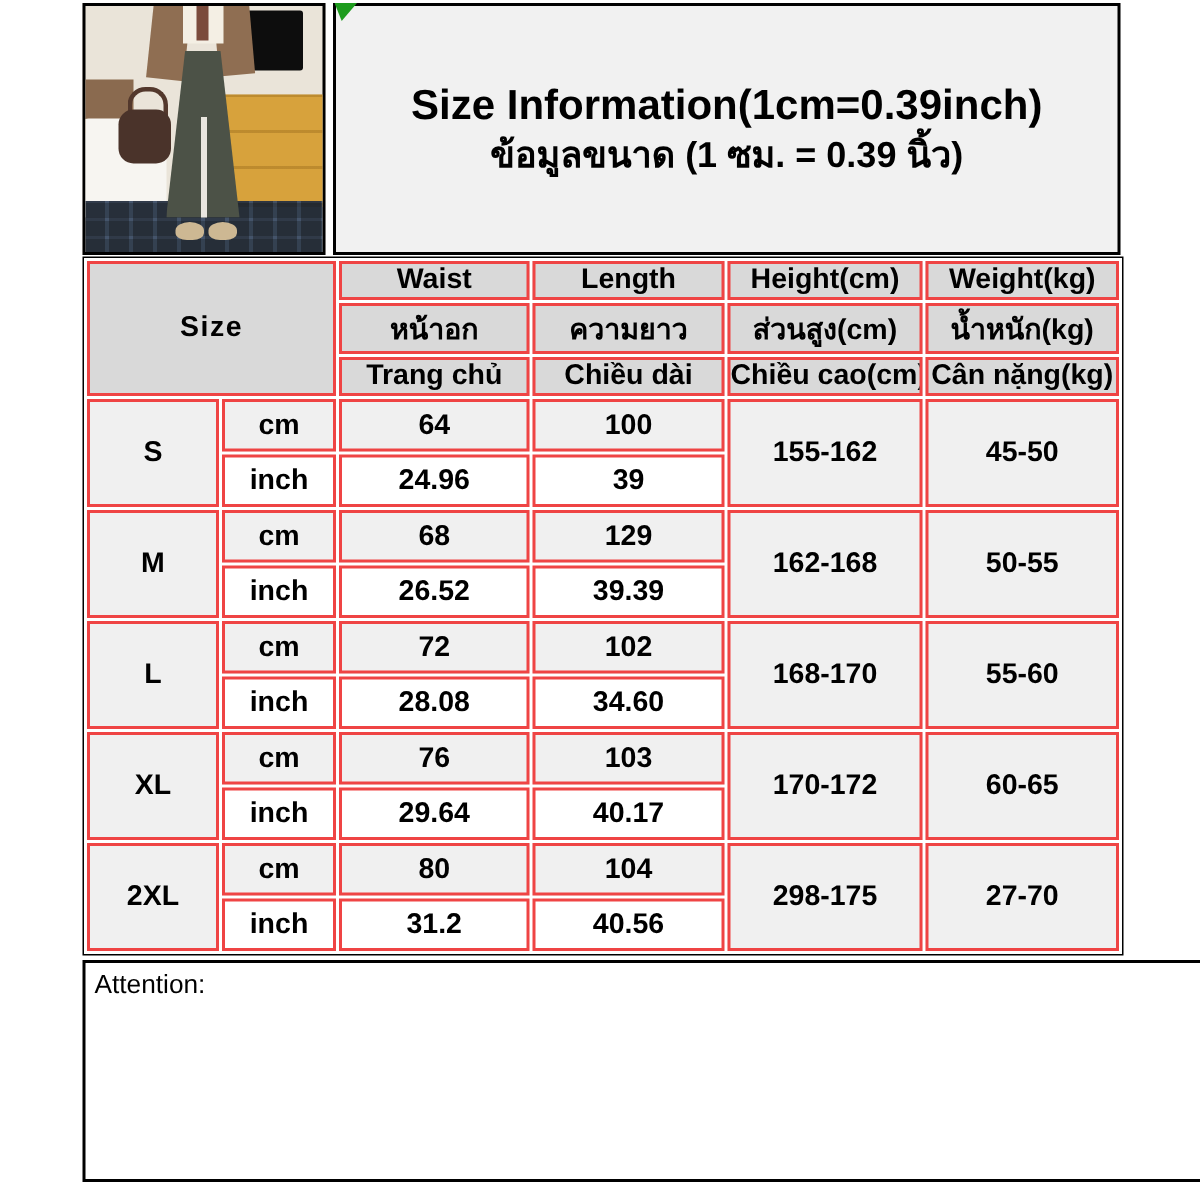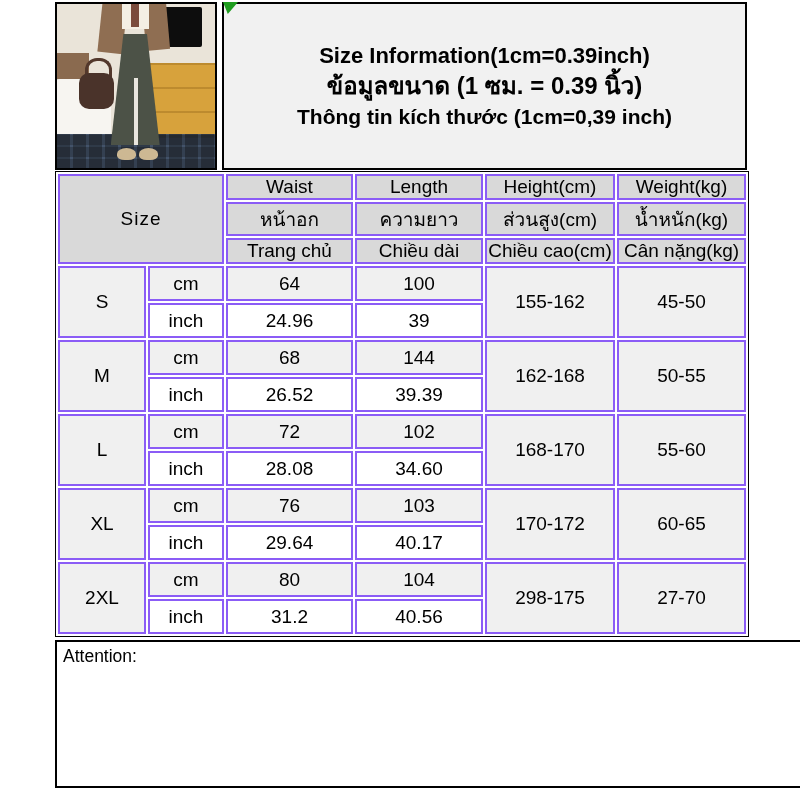--- a/index.html
+++ b/index.html
@@ -47,32 +47,32 @@
 
   .title-box{
     flex:1;border:2px solid #000;box-sizing:border-box;background:#f1f1f1;
     position:relative;display:flex;flex-direction:column;
     align-items:center;justify-content:center;gap:3px;
   }
   .corner-flag{
     position:absolute;left:-1px;top:-2px;width:15px;height:12px;
     background:#1e9c1e;clip-path:polygon(0 0,100% 0,32% 100%);
   }
-  .title-en{font-weight:bold;font-size:22px;line-height:1.2;}
+  .title-en{font-weight:bold;font-size:28px;line-height:1.2;}
   .title-th{font-weight:bold;font-size:24px;line-height:1.2;}
   .title-vi{font-weight:bold;font-size:21px;line-height:1.2;}
 
   
   table.size-table{
     border-collapse:separate;border-spacing:2px;width:692px;box-sizing:border-box;
     margin-top:1px;border:1px solid #000;table-layout:fixed;background:#fff;
   }
   .size-table td{
-    border:2px solid #8b5cf6;box-sizing:border-box;text-align:center;vertical-align:middle;
-    font-weight:normal;padding:0;font-size:19px;overflow:hidden;white-space:nowrap;
+    border:2px solid #ef4444;box-sizing:border-box;text-align:center;vertical-align:middle;
+    font-weight:bold;padding:0;font-size:19px;overflow:hidden;white-space:nowrap;
   }
   .hdr-row td{height:25px;background:#d9d9d9;}
   .hdr-th{font-size:17px;}
   .hdr-vi{font-size:18px;}
   .size-cell{background:#d9d9d9;font-size:36px;letter-spacing:1px;}
   .size-letter{background:#d9d9d9;font-size:20px;}
   .data-row td{height:35px;}
   .cm-row td{background:#f0f0f0;}
   .inch-row td{background:#ffffff;}
   .range-cell{background:#f0f0f0 !important;}
@@ -105,21 +105,20 @@
         <div class="shape bag"></div>
         <div class="shape jeans"></div>
         <div class="shape jeans-split"></div>
         <div class="shape shoe-l"></div>
         <div class="shape shoe-r"></div>
       </div>
       <div class="title-box">
         <div class="corner-flag"></div>
         <div class="title-en">Size Information(1cm=0.39inch)</div>
         <div class="title-th">ข้อมูลขนาด (1 ซม. = 0.39 นิ้ว)</div>
-        <div class="title-vi">Thông tin kích thước (1cm=0,39 inch)</div>
       </div>
     </div>
 
     <table class="size-table">
       <colgroup>
         <col style="width:88px">
           <col style="width:76px">
           <col style="width:127px">
         <col style="width:128px">
           <col style="width:130px">
@@ -157,21 +156,21 @@
         <tr class="data-row inch-row">
           <td>inch</td>
           <td>24.96</td>
           <td>39</td>
         </tr>
 
         <tr class="data-row cm-row">
           <td rowspan="2" class="size-letter">M</td>
           <td>cm</td>
           <td>68</td>
-          <td>144</td>
+          <td>129</td>
           <td rowspan="2" class="range-cell">162-168</td>
           <td rowspan="2" class="range-cell">50-55</td>
         </tr>
         <tr class="data-row inch-row">
           <td>inch</td>
           <td>26.52</td>
           <td>39.39</td>
         </tr>
 
         <tr class="data-row cm-row">

